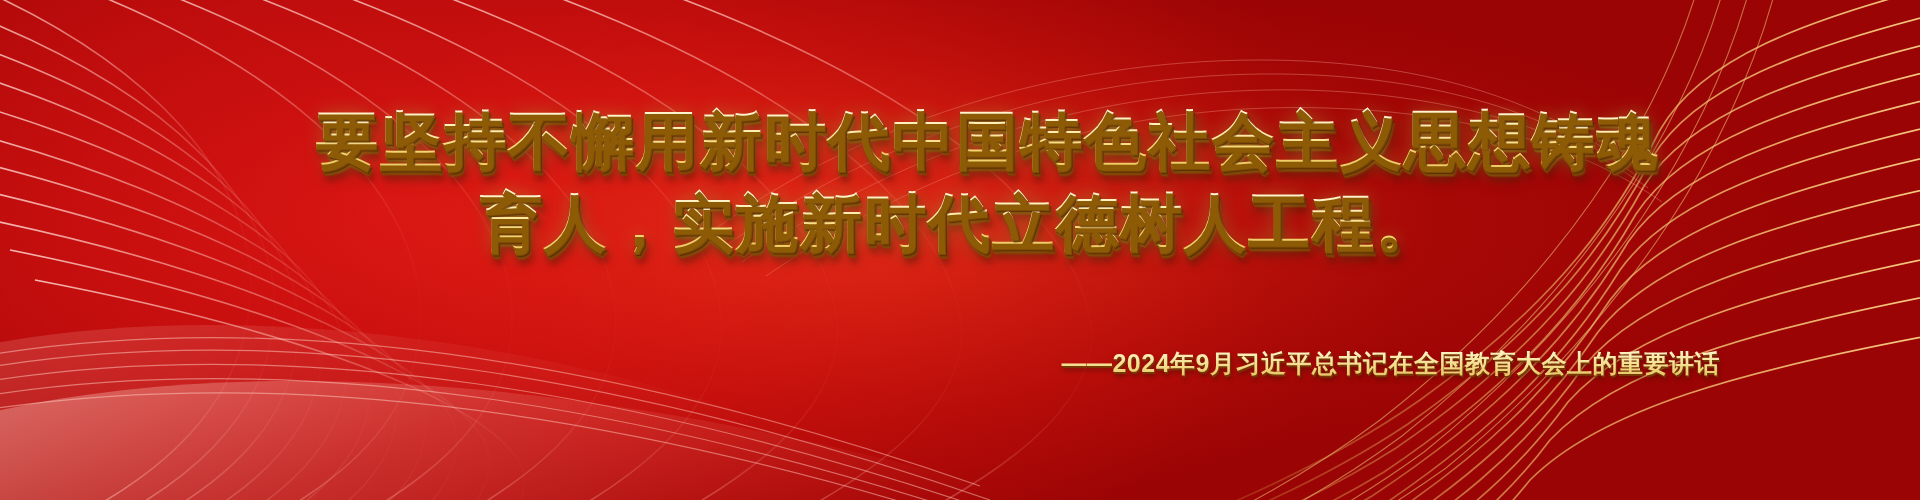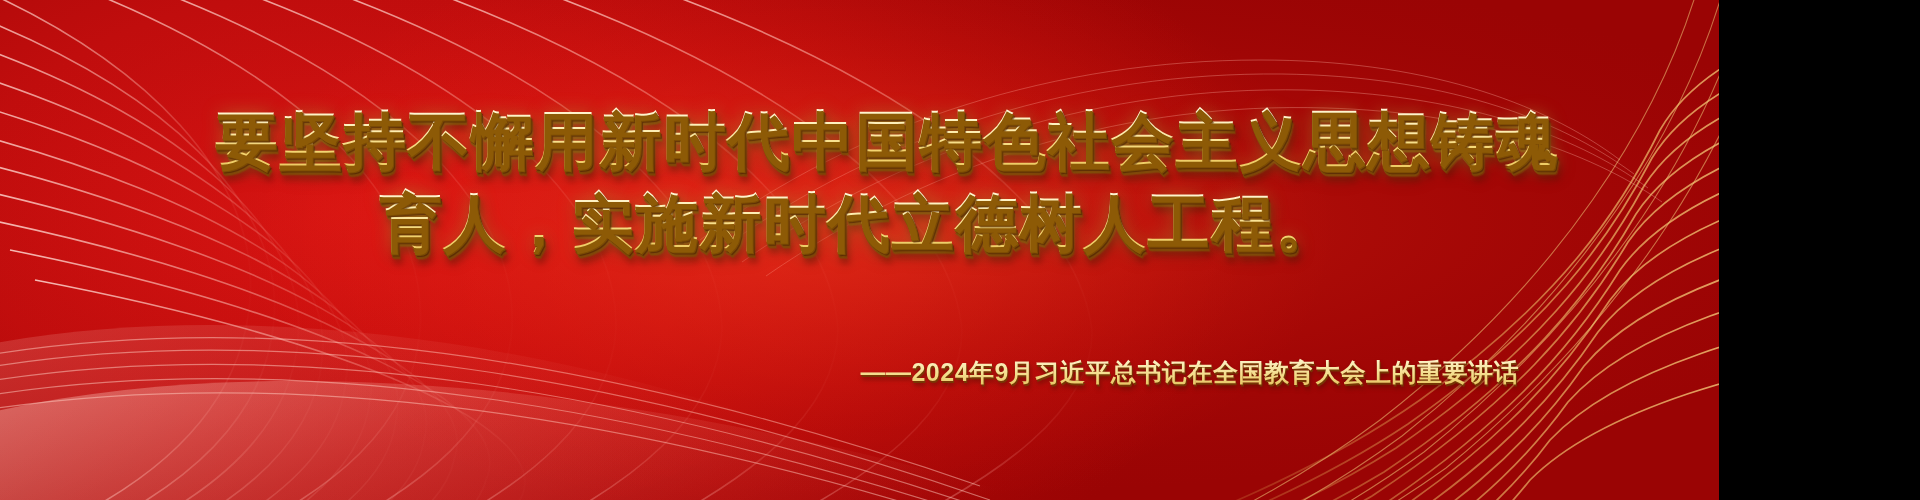--- a/index.html
+++ b/index.html
@@ -1,18 +1,18 @@
 <!DOCTYPE html>
 <html><head>
 <meta charset="utf-8">
 <style>
   html,body{margin:0;padding:0;background:#000;}
   #banner{
     position:relative;
-    width:1719px;height:500px;
+    width:1920px;height:500px;
     overflow:hidden;
     font-family:"Liberation Sans","DejaVu Sans",sans-serif;
     background:
       radial-gradient(ellipse 900px 520px at 20% 42%, #d21212 0%, #c00d0d 42%, #a80707 75%, #9a0404 100%),
       linear-gradient(105deg,#a60606 0%,#c51010 22%,#e01616 48%,#f01a1a 62%,#d81212 80%,#b00a0a 100%);
   }
   #banner::after{
     content:"";position:absolute;inset:0;
     background:radial-gradient(ellipse 760px 420px at 46% 46%, rgba(255,60,30,.30) 0%, rgba(255,40,20,.12) 45%, rgba(0,0,0,0) 72%);
     pointer-events:none;
@@ -33,21 +33,21 @@
     background:linear-gradient(180deg,#fffce8 0%,#fdf3c2 38%,#f2d879 62%,#e8c45c 100%);
     -webkit-background-clip:text;background-clip:text;
     -webkit-text-fill-color:transparent;
     filter:drop-shadow(1px 3px 0 rgba(120,70,5,.95)) drop-shadow(2px 5px 3px rgba(60,15,0,.45));
     white-space:nowrap;
   }
   #line1{top:104px;font-size:62px;line-height:72px;padding-left:28px;}
   #line2{top:186px;font-size:62px;line-height:72px;padding-right:560px;}
 
   #attribution{
-    position:absolute;top:356px;width:100%;text-align:right;
+    position:absolute;top:347px;width:100%;text-align:right;
     padding-right:200px;box-sizing:border-box;
     font-size:25px;font-weight:700;letter-spacing:.5px;
     color:#f3dd8f;
     background:linear-gradient(180deg,#fff8d8 0%,#f4dd8c 55%,#e2bd55 100%);
     -webkit-background-clip:text;background-clip:text;
     -webkit-text-fill-color:transparent;
     filter:drop-shadow(1px 2px 0 rgba(115,60,4,.9)) drop-shadow(1px 3px 2px rgba(60,15,0,.4));
     white-space:nowrap;
   }
 </style>

